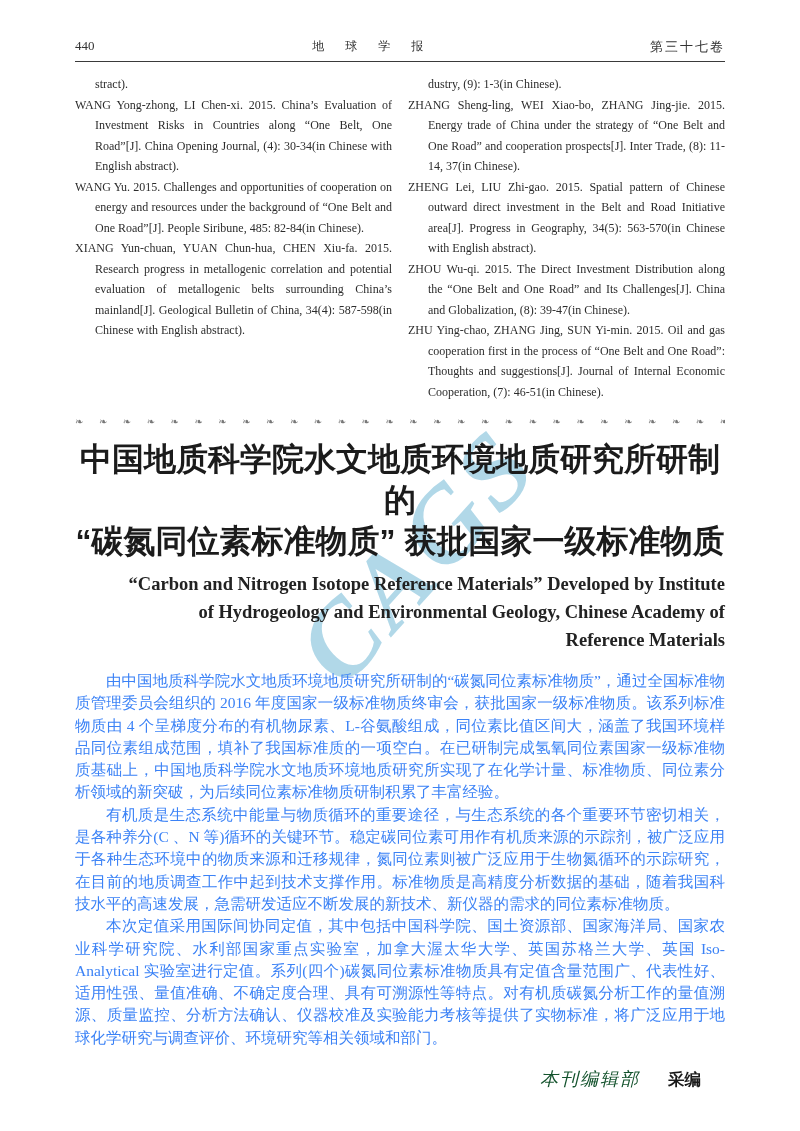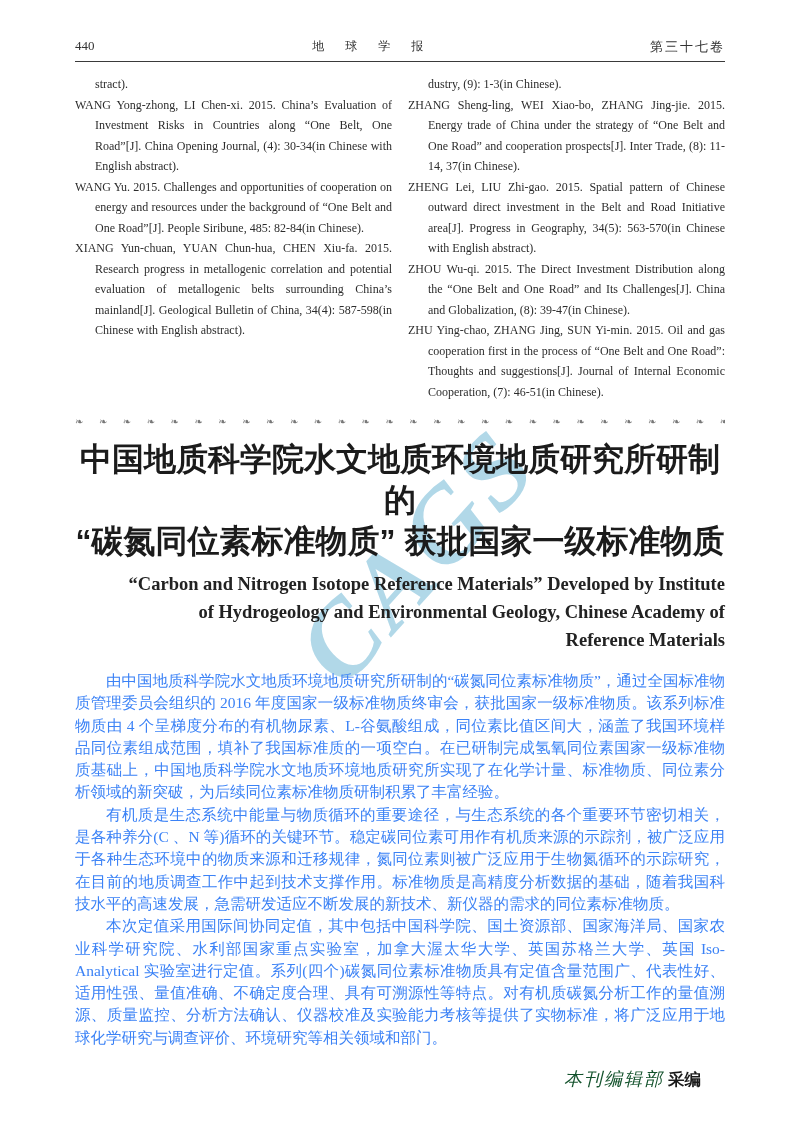--- a/index.html
+++ b/index.html
@@ -93,21 +93,21 @@
   }
   .byline .editor {
     font-style: italic;
     font-size: 18px;
     letter-spacing: 2px;
     color: #14532d;
   }
   .byline .role {
     font-weight: bold;
     font-size: 16.5px;
-    margin-left: 0;
+    margin-left: 24px;
     color: #1a1a1a;
   }
 
   
   .watermark {
     position: absolute;
     left: 252px; top: 438px;
     width: 330px; height: 235px;
     display: flex;
     align-items: center;

